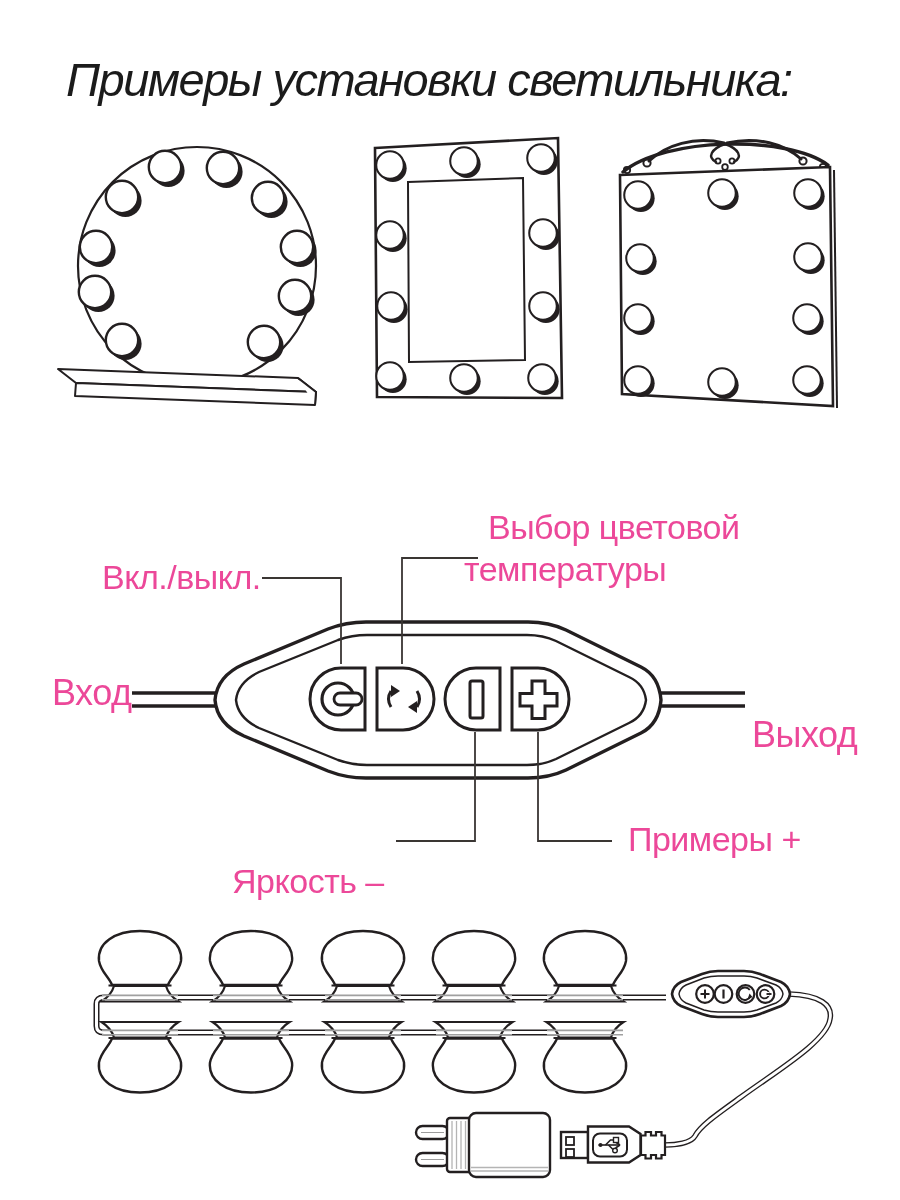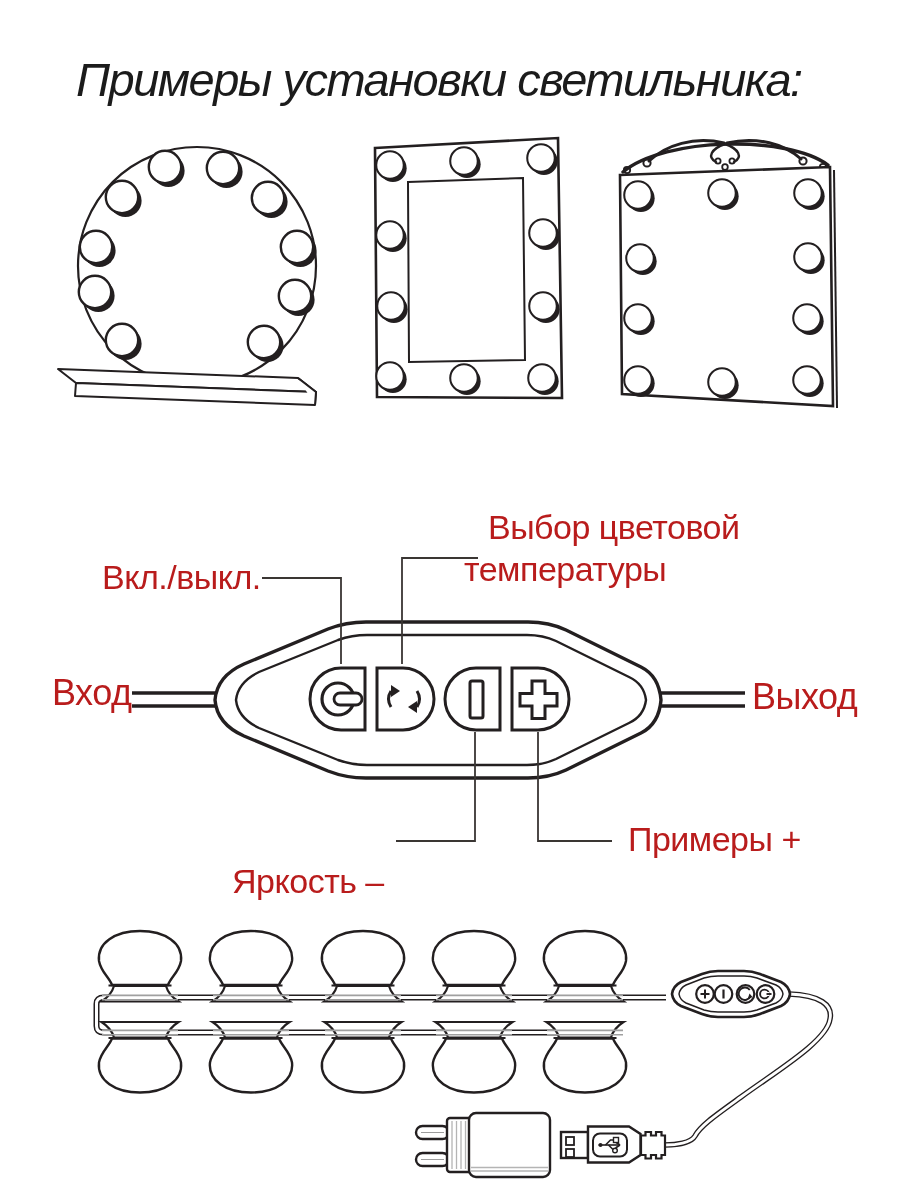--- a/index.html
+++ b/index.html
@@ -12,26 +12,25 @@
     color:#231f20;
   }
   .abs{position:absolute;}
   #title{
     left:66px;top:52px;
     font-size:47px;
     font-style:italic;
     letter-spacing:-1.5px;
     color:#1b1b1b;
     white-space:nowrap;
-    margin-left:10px;
   }
   .lbl{
     font-size:34px;
     letter-spacing:-0.5px;
-    color:#b91c1c;
+    color:#ec4899;
     white-space:nowrap;
     line-height:1.0;
   }
   svg{position:absolute;left:0;}
 </style>
 </head>
 <body>
 
 <div id="title" class="abs">Примеры установки светильника:</div>
 
@@ -157,21 +156,21 @@
     <path d="M478,58 L402,58 L402,164"></path>
     <path d="M475,232 L475,341 L396,341"></path>
     <path d="M538,232 L538,341 L612,341"></path>
   </g>
 </svg>
 
 <div class="abs lbl" style="left:102px;top:560px">Вкл./выкл.</div>
 <div class="abs lbl" style="left:488px;top:510px">Выбор цветовой</div>
 <div class="abs lbl" style="left:464px;top:552px">температуры</div>
 <div class="abs lbl" style="left:52px;top:675px;font-size:36px">Вход</div>
-<div class="abs lbl" style="left:752px;top:679px;font-size:36px">Выход</div>
+<div class="abs lbl" style="left:752px;top:717px;font-size:36px">Выход</div>
 <div class="abs lbl" style="left:232px;top:864px">Яркость –</div>
 <div class="abs lbl" style="left:628px;top:822px">Примеры +</div>
 
 <svg width="900" height="300" viewBox="0 0 900 300" style="top:900px">
   <defs>
     <g id="tb">
       <path d="M-28,0 C-31,-8 -39,-13 -41,-24 C-43,-42 -25,-54 0,-54 C25,-54 43,-42 41,-24 C39,-13 31,-8 28,0 Z" fill="#fff" stroke="#231f20" stroke-width="2.4"></path>
       <path d="M-31.5,0.5 H31.5" stroke="#231f20" stroke-width="2.2"></path>
       <path d="M-26,1 C-28,8 -33,13 -38.5,16.5 L38.5,16.5 C33,13 28,8 26,1 Z" fill="#fff" stroke="#231f20" stroke-width="2.2"></path>
     </g>

